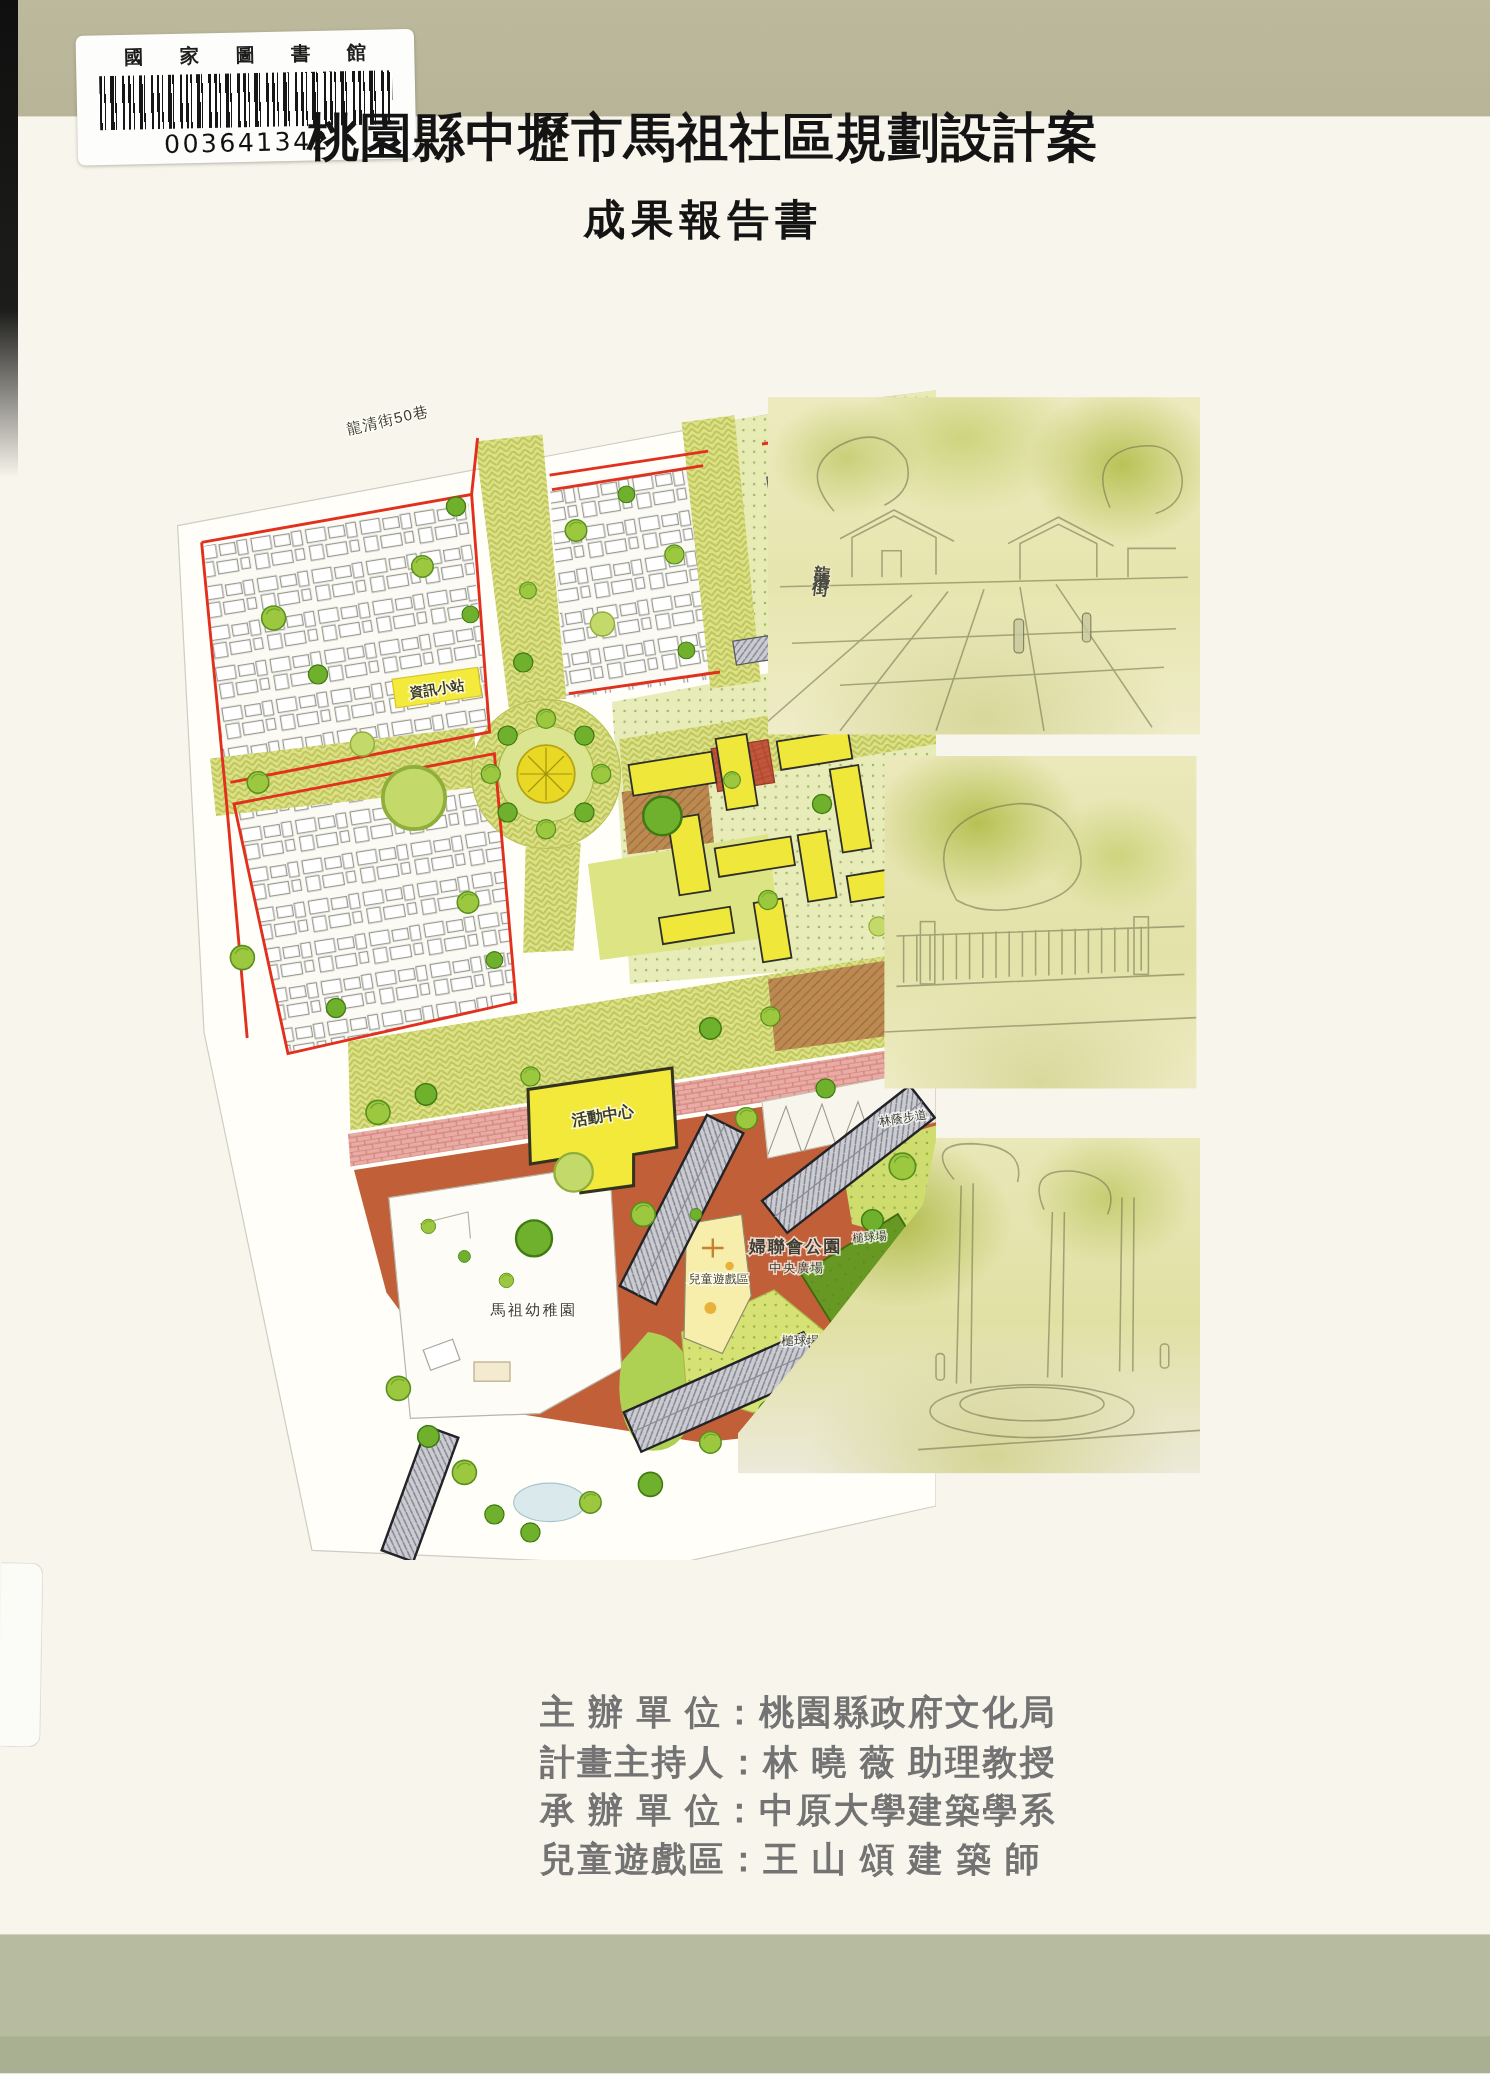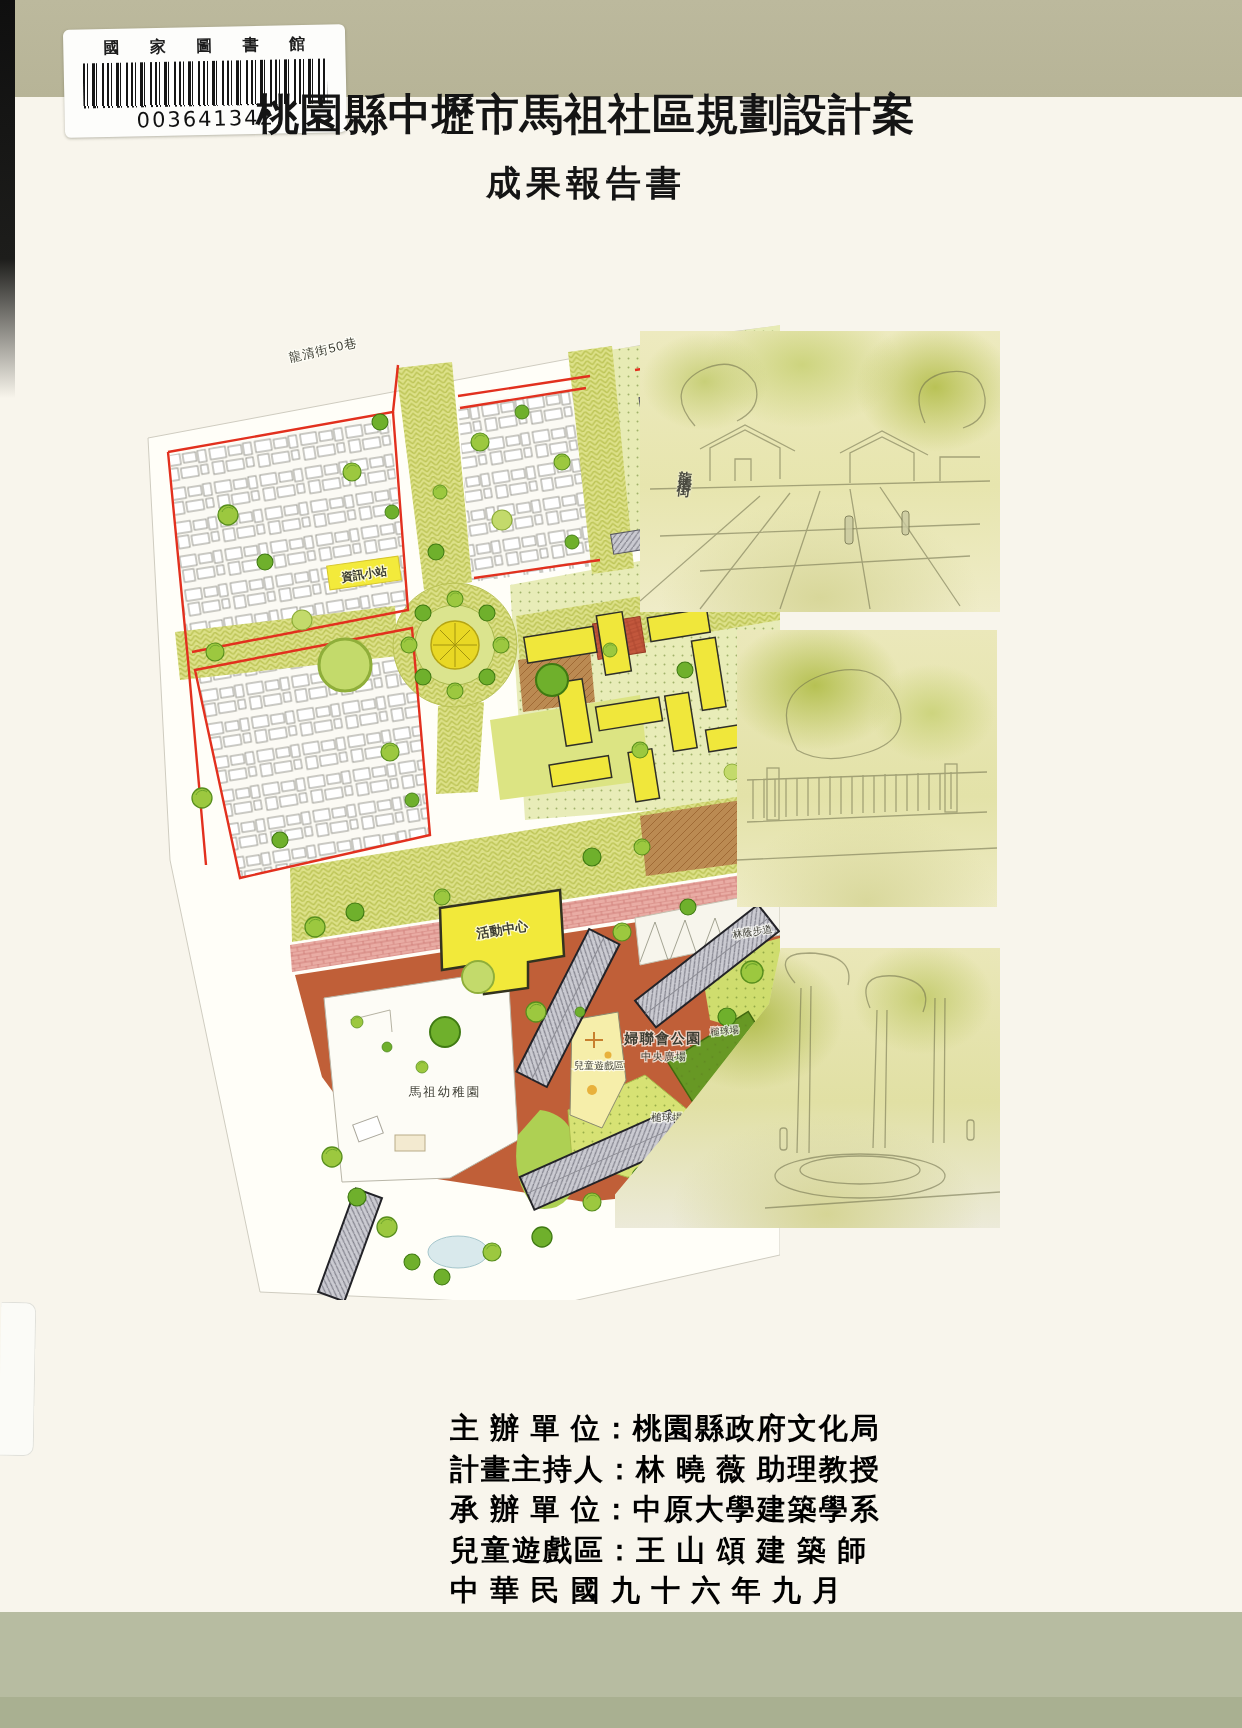--- a/index.html
+++ b/index.html
@@ -52,21 +52,21 @@
   .p3{left:615px;top:948px;width:385px;height:280px;
       clip-path:polygon(43% 0,100% 0,100% 100%,0 100%,0 88%,20% 55%,40% 20%);
       background:radial-gradient(130px 100px at 35% 25%,#b3be50 0%,rgba(179,190,80,0) 72%),
                  radial-gradient(100px 80px at 80% 18%,#c6cd72 0%,rgba(198,205,114,0) 70%),
                  radial-gradient(190px 120px at 55% 95%,#d6d596 0%,rgba(214,213,150,0) 82%),
                  linear-gradient(180deg,#eae7b8 0%,#e1e0a4 55%,#ecead9 100%);}
   .sk{stroke:#6e6e4b;fill:none;opacity:.55;stroke-width:1.3;}
   
   .credits{position:absolute;left:450px;top:1408px;z-index:2;
       font-family:"Liberation Serif","DejaVu Serif",serif;font-size:29px;font-weight:600;
-      color:#000000;letter-spacing:2px;}
+      color:#737373;letter-spacing:2px;}
   .credits div{height:40.5px;line-height:40.5px;white-space:nowrap;}
 </style>
 </head>
 <body>
 
 <div class="page">
 
   <div class="band-top"></div>
   <div class="band-bottom"></div>
   <div class="band-bottom-dark"></div>
@@ -385,16 +385,15 @@
         <rect x="352" y="172" width="7" height="20" rx="3"></rect>
       </g>
     </svg>
   </div>
 
   <div class="credits">
     <div>主 辦 單 位：桃園縣政府文化局</div>
     <div>計畫主持人：林 曉 薇 助理教授</div>
     <div>承 辦 單 位：中原大學建築學系</div>
     <div>兒童遊戲區：王 山 頌 建 築 師</div>
-    <div>中 華 民 國 九 十 六 年 九 月</div>
   </div>
 
 </div>
 
 </body></html>

